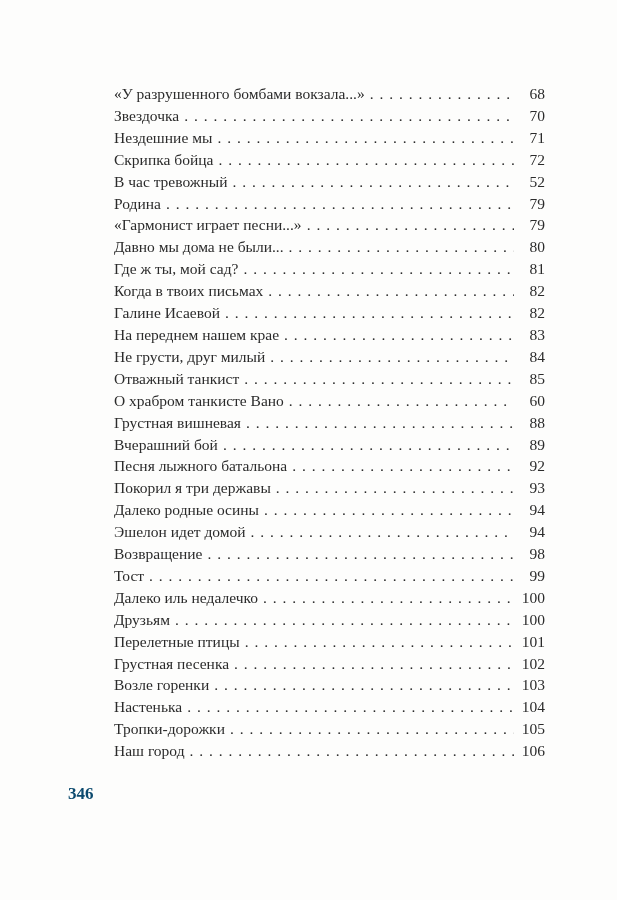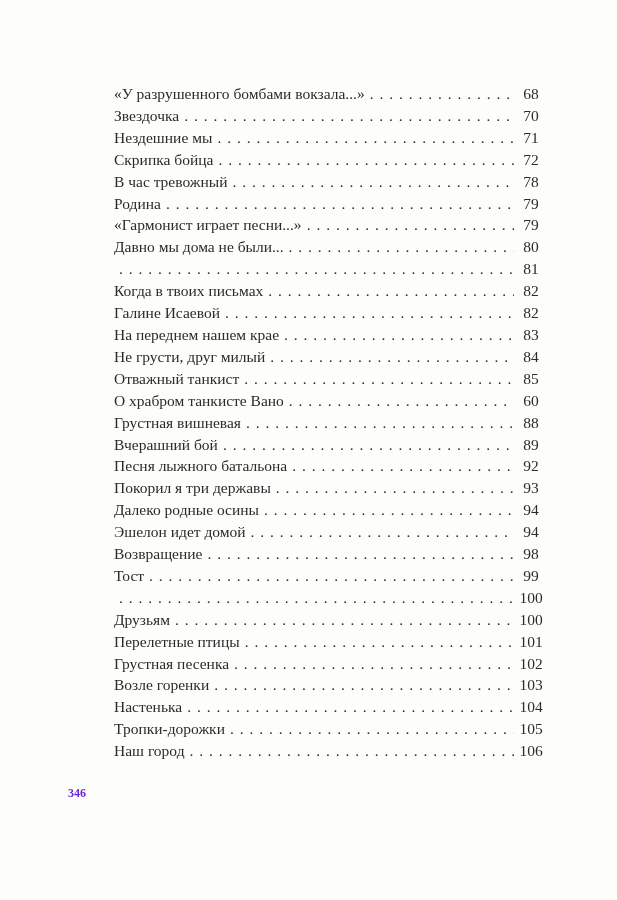--- a/index.html
+++ b/index.html
@@ -43,31 +43,31 @@
     margin: 0 3px 0 5px;
     color: #2b2b2b;
   }
   .toc-dots::after {
     content: ". . . . . . . . . . . . . . . . . . . . . . . . . . . . . . . . . . . . . . . . . . . . . . . . . . . . . . . . . . . . . . . . . . . .";
     letter-spacing: 1px;
   }
   .toc-page {
     flex: 0 0 auto;
     min-width: 28px;
-    text-align: center;
+    text-align: right;
     white-space: nowrap;
   }
   .folio {
     position: absolute;
     left: 68px;
     top: 783px;
-    font-size: 12px;
+    font-size: 17px;
     line-height: 21.9px;
     font-weight: bold;
-    color: #6d28d9;
+    color: #0c4a6e;
   }
 </style>
 </head>
 <body>
 
 <div class="page">
   <div class="toc" id="toc">
   <div class="toc-row">
     <span class="toc-title">«У разрушенного бомбами вокзала...»</span>
     <span class="toc-dots"></span>
@@ -89,21 +89,21 @@
 
   <div class="toc-row">
     <span class="toc-title">Скрипка бойца</span>
     <span class="toc-dots"></span>
     <span class="toc-page">72</span>
   </div>
 
   <div class="toc-row">
     <span class="toc-title">В час тревожный</span>
     <span class="toc-dots"></span>
-    <span class="toc-page">78</span>
+    <span class="toc-page">52</span>
   </div>
 
   <div class="toc-row">
     <span class="toc-title">Родина</span>
     <span class="toc-dots"></span>
     <span class="toc-page">79</span>
   </div>
 
   <div class="toc-row">
     <span class="toc-title">«Гармонист играет песни...»</span>
@@ -111,20 +111,21 @@
     <span class="toc-page">79</span>
   </div>
 
   <div class="toc-row">
     <span class="toc-title">Давно мы дома не были...</span>
     <span class="toc-dots"></span>
     <span class="toc-page">80</span>
   </div>
 
   <div class="toc-row">
+    <span class="toc-title">Где ж ты, мой сад?</span>
     <span class="toc-dots"></span>
     <span class="toc-page">81</span>
   </div>
 
   <div class="toc-row">
     <span class="toc-title">Когда в твоих письмах</span>
     <span class="toc-dots"></span>
     <span class="toc-page">82</span>
   </div>
 
@@ -201,20 +202,21 @@
     <span class="toc-page">98</span>
   </div>
 
   <div class="toc-row">
     <span class="toc-title">Тост</span>
     <span class="toc-dots"></span>
     <span class="toc-page">99</span>
   </div>
 
   <div class="toc-row">
+    <span class="toc-title">Далеко иль недалечко</span>
     <span class="toc-dots"></span>
     <span class="toc-page">100</span>
   </div>
 
   <div class="toc-row">
     <span class="toc-title">Друзьям</span>
     <span class="toc-dots"></span>
     <span class="toc-page">100</span>
   </div>
 

